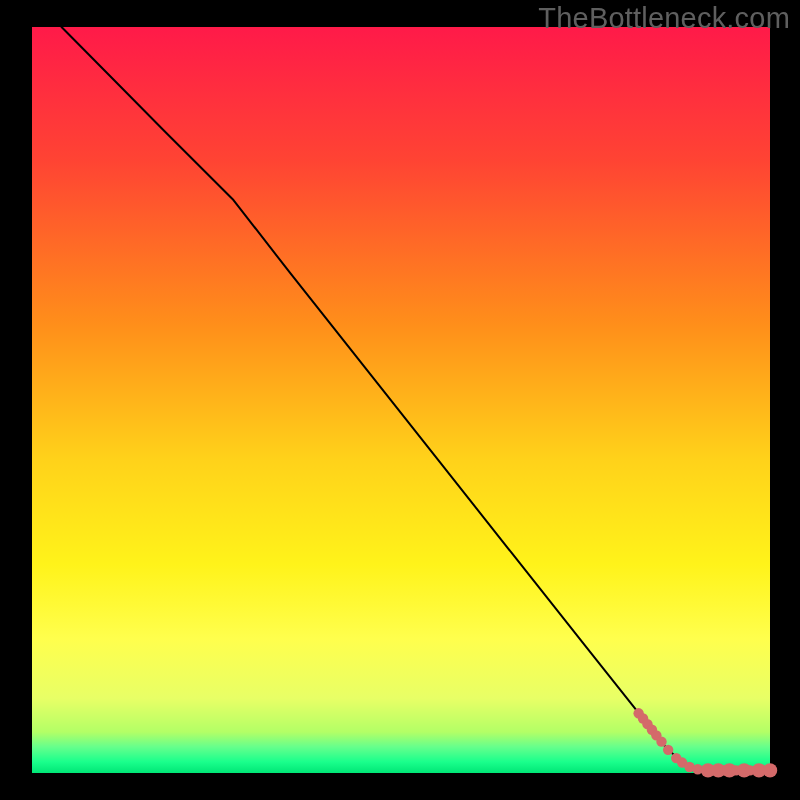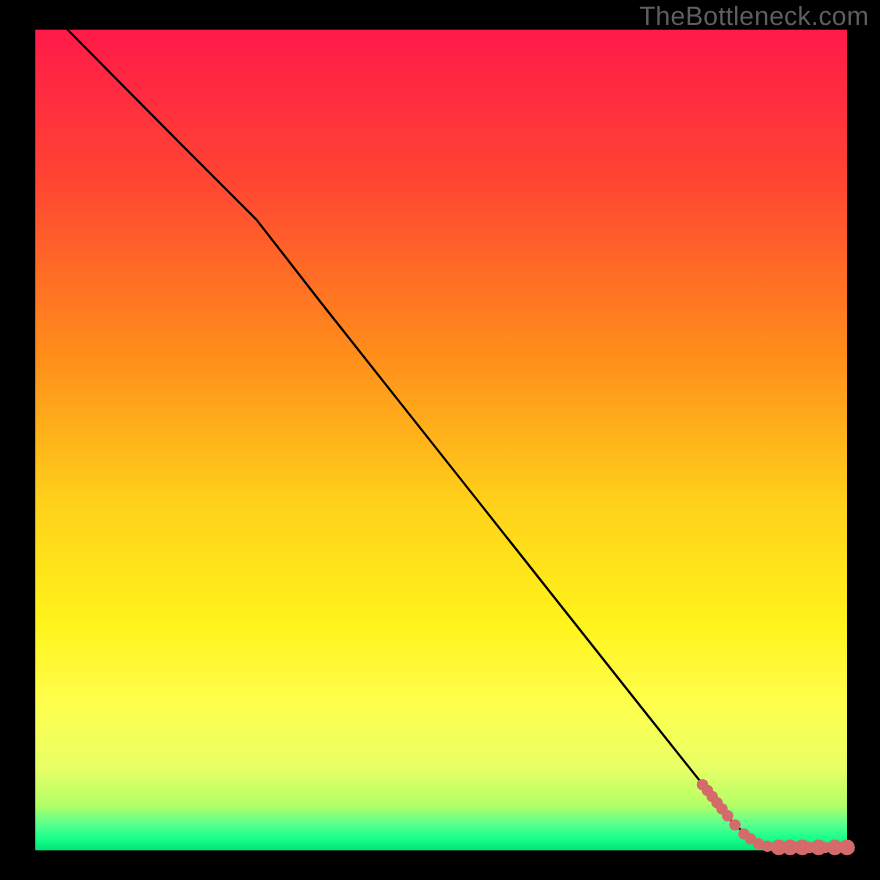--- a/index.html
+++ b/index.html
@@ -14,21 +14,21 @@
   .stage {
     position: relative;
     width: 800px;
     height: 800px;
   }
   .watermark {
     position: absolute;
     top: 2px;
     right: 10px;
     color: #5f5f5f;
-    font-size: 24px;
+    font-size: 29px;
     font-weight: 500;
     letter-spacing: 0.2px;
     z-index: 10;
   }
   svg.plot {
     position: absolute;
     left: 0;
     top: 0;
   }
 </style>

